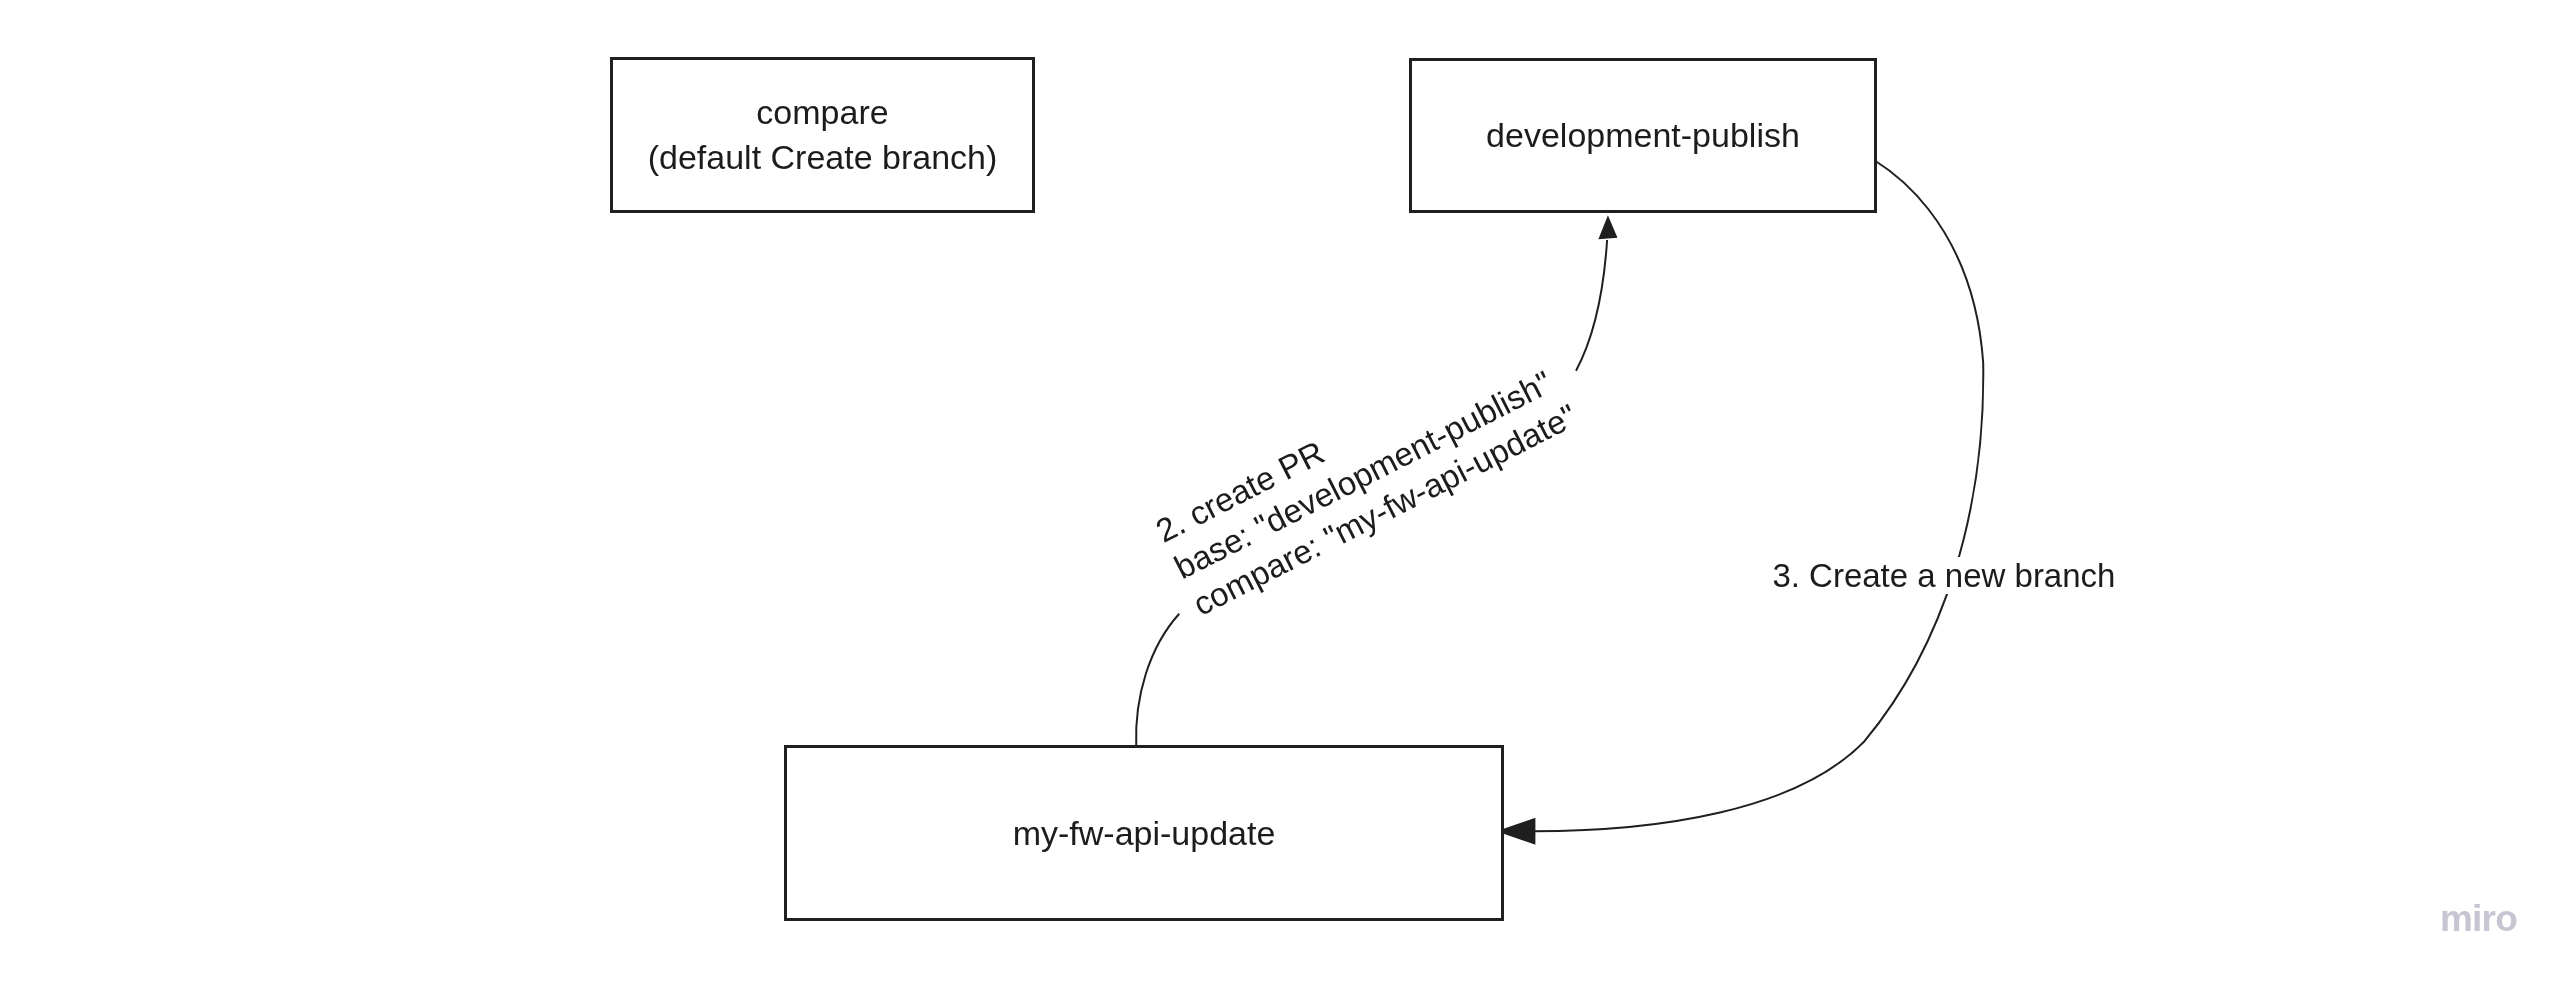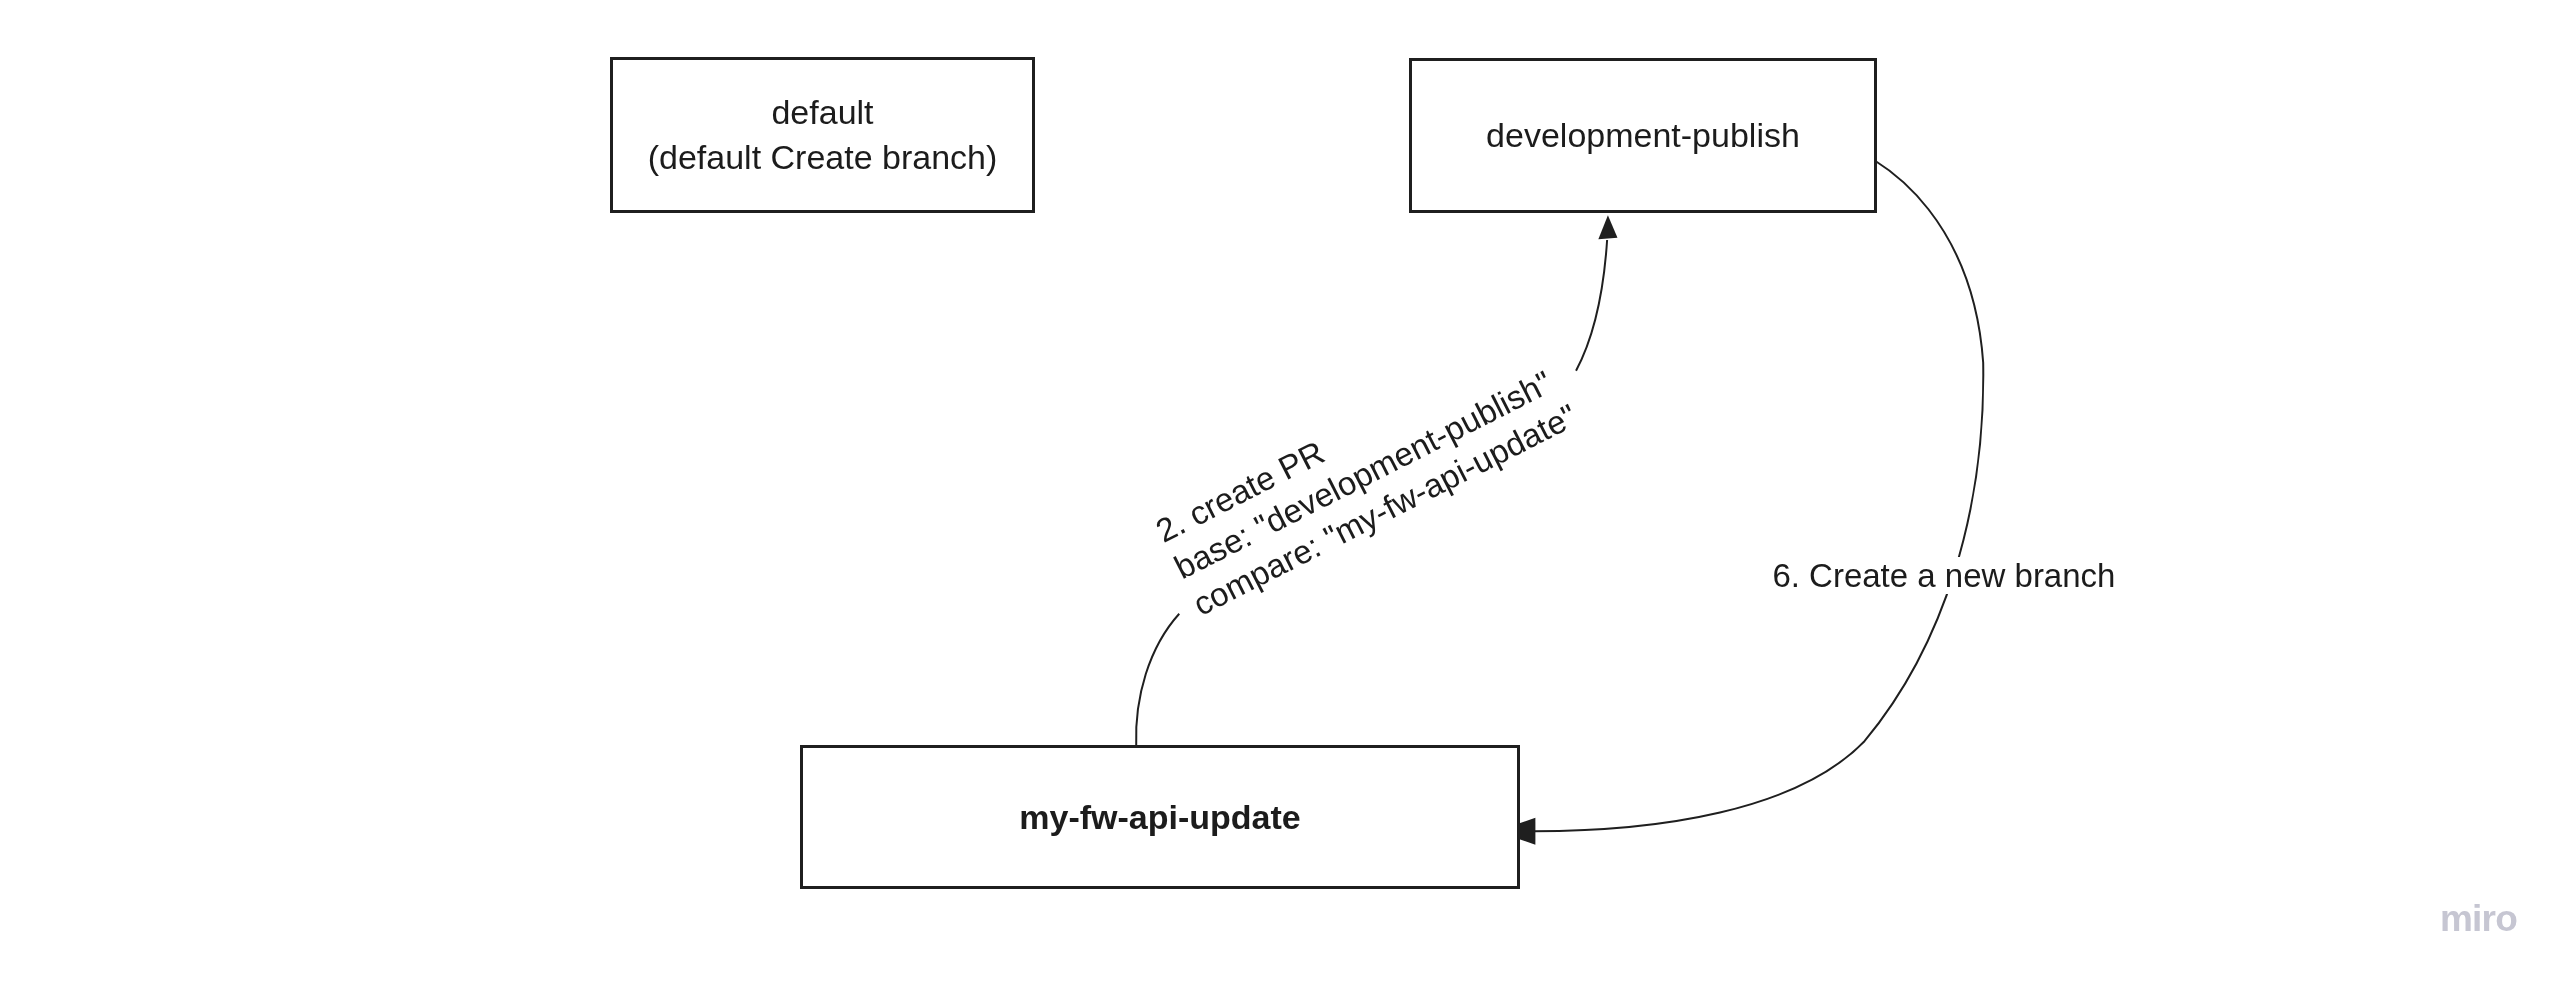--- a/index.html
+++ b/index.html
@@ -42,21 +42,21 @@
     flex-direction: column;
     align-items: center;
     justify-content: center;
     text-align: center;
     font-size: 34px;
     line-height: 45px;
     z-index: 2;
   }
   .node-publish           { left: 610px;  top: 57px;  width: 425px; height: 156px; }
   .node-development       { left: 1409px; top: 58px;  width: 468px; height: 155px; }
-  .node-my-fw-api-update  { left: 800px;  top: 745px; width: 720px; height: 144px; font-weight: bold; }
+  .node-my-fw-api-update  { left: 784px;  top: 745px; width: 720px; height: 176px; }
 
   .connector-label-1 {
     position: absolute;
     left: 1766px;
     top: 557px;
     background: #ffffff;
     padding: 0 6.4px;
     font-size: 33px;
     line-height: 37px;
     white-space: nowrap;
@@ -98,33 +98,33 @@
 
     <path d="M 2269 168 C 2390 192, 2478 300, 2489 455 C 2492 640, 2440 810, 2340 930 C 2255 1018, 2080 1043, 1924 1043"></path>
     <polygon points="1878,1043 1927,1026 1927,1060"></polygon>
 
     <path d="M 1426 935 C 1424 875, 1442 812, 1480 770"></path>
     <path d="M 1978 465 C 2002 420, 2013 362, 2017 301"></path>
     <polygon points="2018,270 2006,300 2030,298"></polygon>
   </svg>
 
   <div class="node node-publish">
-    <div>default</div>
+    <div>compare</div>
     <div>(default Create branch)</div>
   </div>
 
   <div class="node node-development">
     <div>development-publish</div>
   </div>
 
   <div class="node node-my-fw-api-update">
     <div>my-fw-api-update</div>
   </div>
 
-  <div class="connector-label-1">6. Create a new branch</div>
+  <div class="connector-label-1">3. Create a new branch</div>
 
   <div class="connector-label-2">
     <div class="pr-line">
       <span>2. create PR</span>
     </div>
     <div class="pr-line">
       <span>base: "development-publish"</span>
     </div>
     <div class="pr-line">
       <span>compare: "my-fw-api-update"</span>

